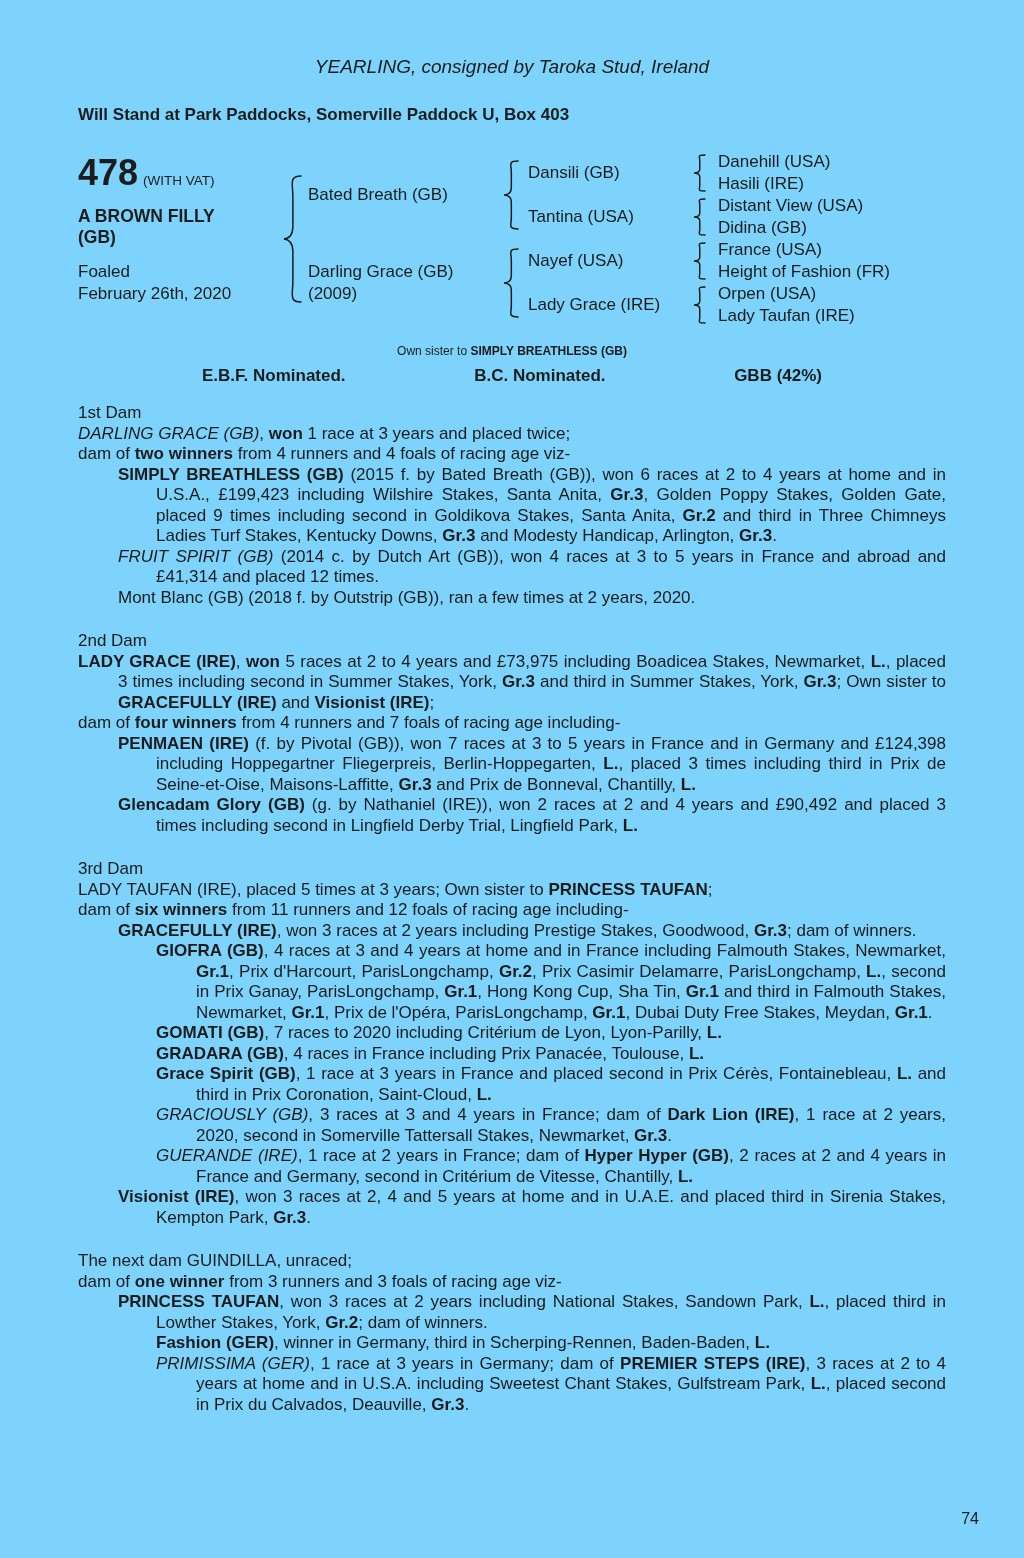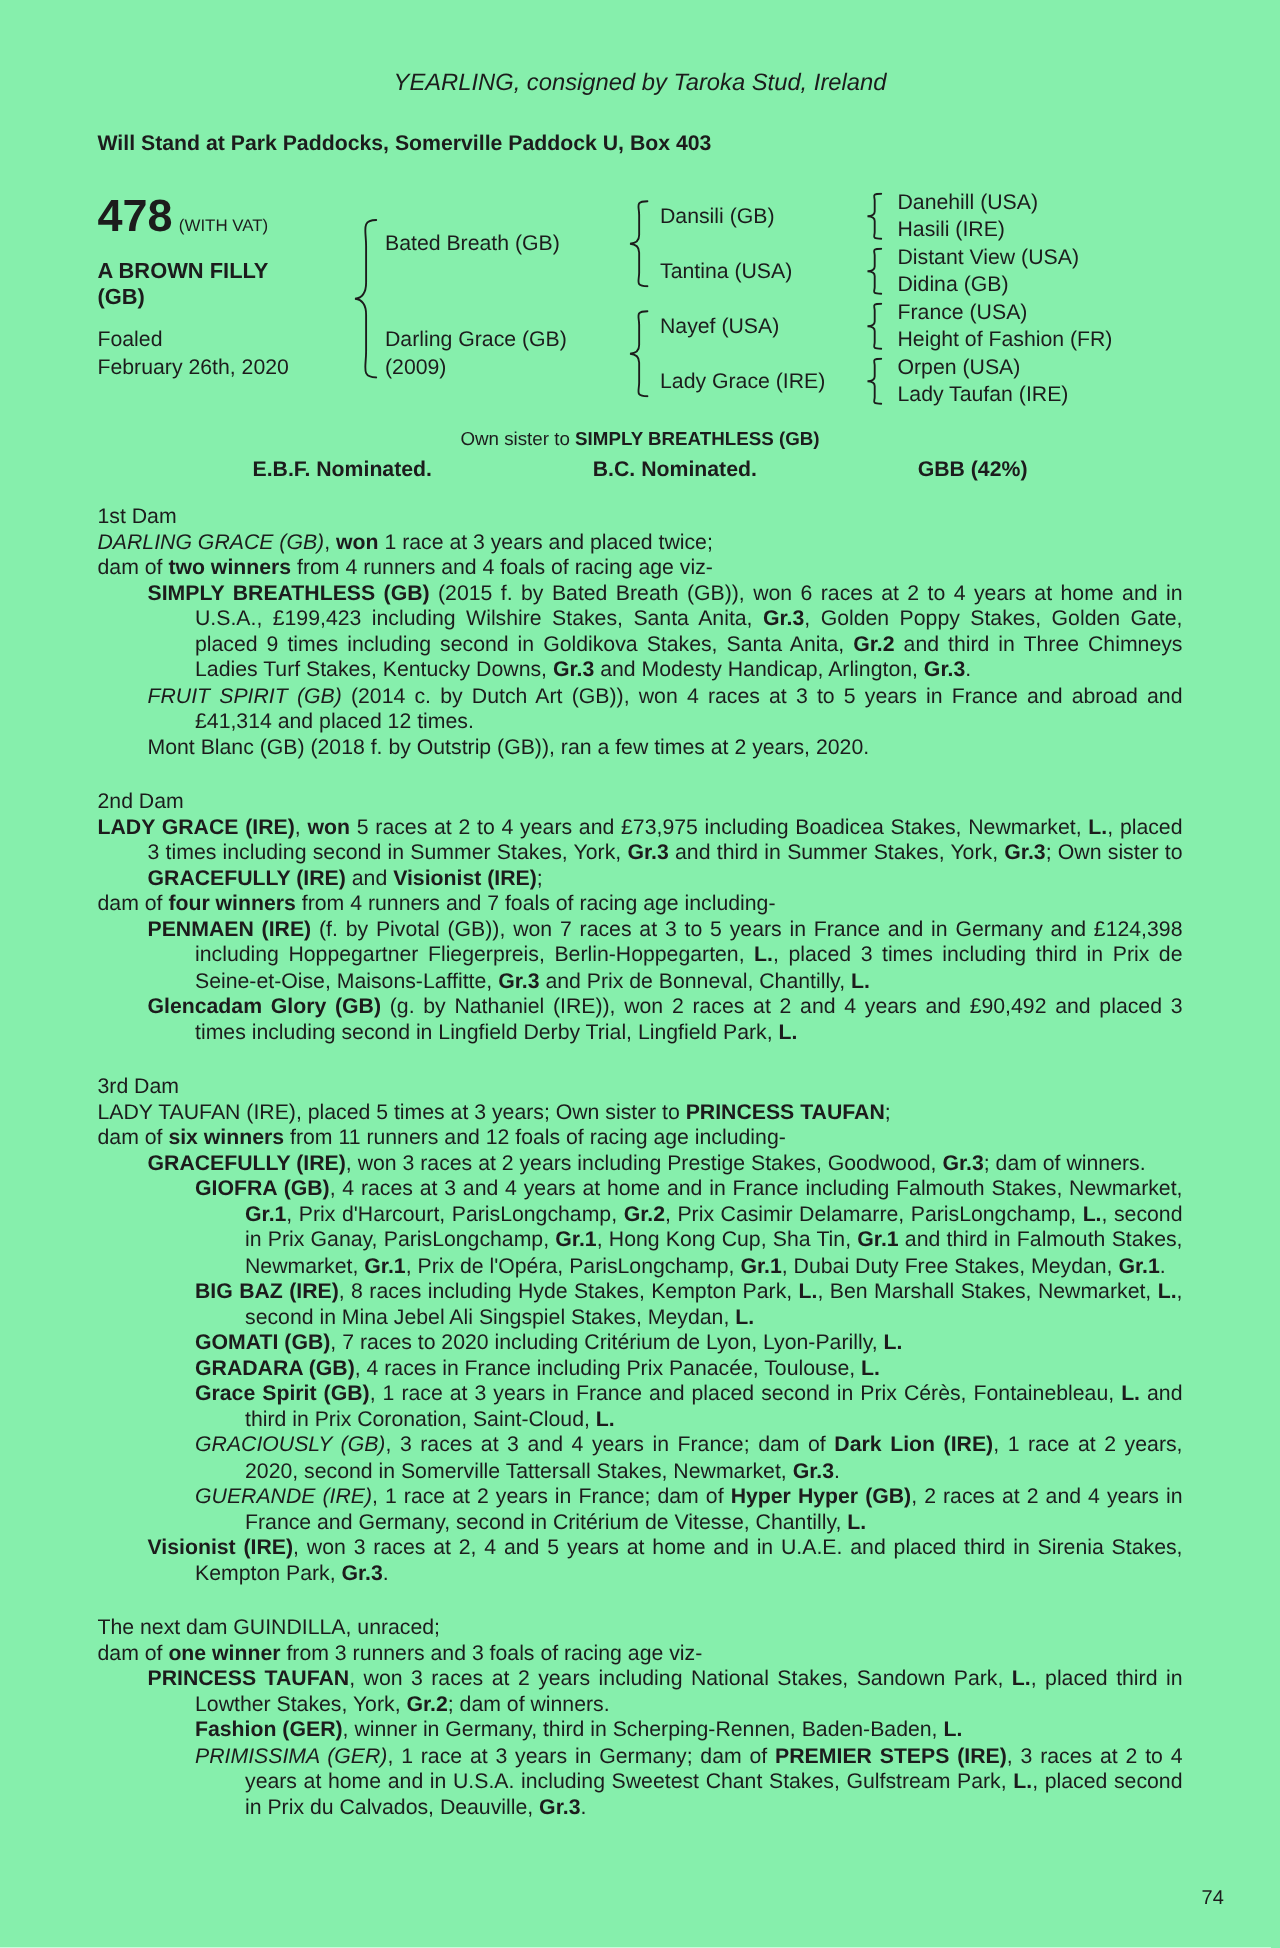--- a/index.html
+++ b/index.html
@@ -1,36 +1,36 @@
 <!DOCTYPE html>
 <html><head>
 <meta charset="utf-8">
 <style>
   html,body{margin:0;padding:0;background:#ffffff;}
   .page{
-    width:1024px;height:1558px;position:relative;background:#86efac;
+    width:1024px;height:1558px;position:relative;background:#7dd3fc;
     color:#1c1c1c;font-family:"Liberation Sans",sans-serif;overflow:hidden;
   }
   .content{padding:0 78px;}
   .consignor{padding-top:56px;text-align:center;font-style:italic;font-size:19px;line-height:22px;}
   .stand{margin-top:26px;font-weight:bold;font-size:17px;line-height:21px;}
   .pedigree-grid{
     margin-top:26px;display:grid;
     grid-template-columns:205px 25px 195px 25px 165px 25px 1fr;
     grid-template-rows:repeat(8,22px);
     font-size:17px;
   }
   .pg-cell{display:flex;flex-direction:column;justify-content:center;line-height:22px;}
   .brace-cell{align-items:flex-start;justify-content:center;}
   .lot-info{grid-area:1/1/9/2;padding-top:4px;justify-content:flex-start;}
   .lot-number{font-size:36px;font-weight:bold;line-height:36px;}
   .vat{font-size:13.5px;font-weight:normal;margin-left:5px;}
   .lot-desc{margin-top:14px;font-weight:bold;font-size:17.5px;line-height:21px;}
   .foaled{margin-top:13px;font-size:17px;line-height:22px;}
-  .own-sister{margin-top:14px;text-align:center;font-size:15px;line-height:21px;}
+  .own-sister{margin-top:14px;text-align:center;font-size:12px;line-height:21px;}
   .noms{display:flex;justify-content:space-between;width:620px;margin:3px auto 0;font-weight:bold;font-size:17px;line-height:21px;}
   .body-text{margin-top:17px;font-size:17px;line-height:20.5px;}
   .section:not(:first-child){margin-top:23px;}
   .sec-heading{font-weight:normal;}
   .para{margin:0;text-align:justify;}
   .ind0{padding-left:40px;text-indent:-40px;}
   .ind1{padding-left:78px;text-indent:-38px;}
   .ind2{padding-left:118px;text-indent:-40px;}
   .b{font-weight:bold;}
   .i{font-style:italic;}
@@ -144,21 +144,20 @@
           <p class="para ind0"><span>dam of </span><span class="b">four winners</span><span> from 4 runners and 7 foals of racing age including-</span></p>
           <p class="para ind1"><span class="b">PENMAEN (IRE)</span><span> (f. by Pivotal (GB)), won 7 races at 3 to 5 years in France and in Germany and £124,398 including Hoppegartner Fliegerpreis, Berlin-Hoppegarten, </span><span class="b">L.</span><span>, placed 3 times including third in Prix de Seine-et-Oise, Maisons-Laffitte, </span><span class="b">Gr.3</span><span> and Prix de Bonneval, Chantilly, </span><span class="b">L.</span></p>
           <p class="para ind1"><span class="b">Glencadam Glory (GB)</span><span> (g. by Nathaniel (IRE)), won 2 races at 2 and 4 years and £90,492 and placed 3 times including second in Lingfield Derby Trial, Lingfield Park, </span><span class="b">L.</span></p>
         </div>
         <div class="section">
           <div class="sec-heading">3rd Dam</div>
           <p class="para ind0"><span>LADY TAUFAN (IRE), placed 5 times at 3 years; Own sister to </span><span class="b">PRINCESS TAUFAN</span><span>;</span></p>
           <p class="para ind0"><span>dam of </span><span class="b">six winners</span><span> from 11 runners and 12 foals of racing age including-</span></p>
           <p class="para ind1"><span class="b">GRACEFULLY (IRE)</span><span>, won 3 races at 2 years including Prestige Stakes, Goodwood, </span><span class="b">Gr.3</span><span>; dam of winners.</span></p>
           <p class="para ind2"><span class="b">GIOFRA (GB)</span><span>, 4 races at 3 and 4 years at home and in France including Falmouth Stakes, Newmarket, </span><span class="b">Gr.1</span><span>, Prix d'Harcourt, ParisLongchamp, </span><span class="b">Gr.2</span><span>, Prix Casimir Delamarre, ParisLongchamp, </span><span class="b">L.</span><span>, second in Prix Ganay, ParisLongchamp, </span><span class="b">Gr.1</span><span>, Hong Kong Cup, Sha Tin, </span><span class="b">Gr.1</span><span> and third in Falmouth Stakes, Newmarket, </span><span class="b">Gr.1</span><span>, Prix de l'Opéra, ParisLongchamp, </span><span class="b">Gr.1</span><span>, Dubai Duty Free Stakes, Meydan, </span><span class="b">Gr.1</span><span>.</span></p>
-          <p class="para ind2"><span class="b">BIG BAZ (IRE)</span><span>, 8 races including Hyde Stakes, Kempton Park, </span><span class="b">L.</span><span>, Ben Marshall Stakes, Newmarket, </span><span class="b">L.</span><span>, second in Mina Jebel Ali Singspiel Stakes, Meydan, </span><span class="b">L.</span></p>
           <p class="para ind2"><span class="b">GOMATI (GB)</span><span>, 7 races to 2020 including Critérium de Lyon, Lyon-Parilly, </span><span class="b">L.</span></p>
           <p class="para ind2"><span class="b">GRADARA (GB)</span><span>, 4 races in France including Prix Panacée, Toulouse, </span><span class="b">L.</span></p>
           <p class="para ind2"><span class="b">Grace Spirit (GB)</span><span>, 1 race at 3 years in France and placed second in Prix Cérès, Fontainebleau, </span><span class="b">L.</span><span> and third in Prix Coronation, Saint-Cloud, </span><span class="b">L.</span></p>
           <p class="para ind2"><span class="i">GRACIOUSLY (GB)</span><span>, 3 races at 3 and 4 years in France; dam of </span><span class="b">Dark Lion (IRE)</span><span>, 1 race at 2 years, 2020, second in Somerville Tattersall Stakes, Newmarket, </span><span class="b">Gr.3</span><span>.</span></p>
           <p class="para ind2"><span class="i">GUERANDE (IRE)</span><span>, 1 race at 2 years in France; dam of </span><span class="b">Hyper Hyper (GB)</span><span>, 2 races at 2 and 4 years in France and Germany, second in Critérium de Vitesse, Chantilly, </span><span class="b">L.</span></p>
           <p class="para ind1"><span class="b">Visionist (IRE)</span><span>, won 3 races at 2, 4 and 5 years at home and in U.A.E. and placed third in Sirenia Stakes, Kempton Park, </span><span class="b">Gr.3</span><span>.</span></p>
         </div>
         <div class="section">
           <p class="para ind0"><span>The next dam GUINDILLA, unraced;</span></p>
           <p class="para ind0"><span>dam of </span><span class="b">one winner</span><span> from 3 runners and 3 foals of racing age viz-</span></p>

